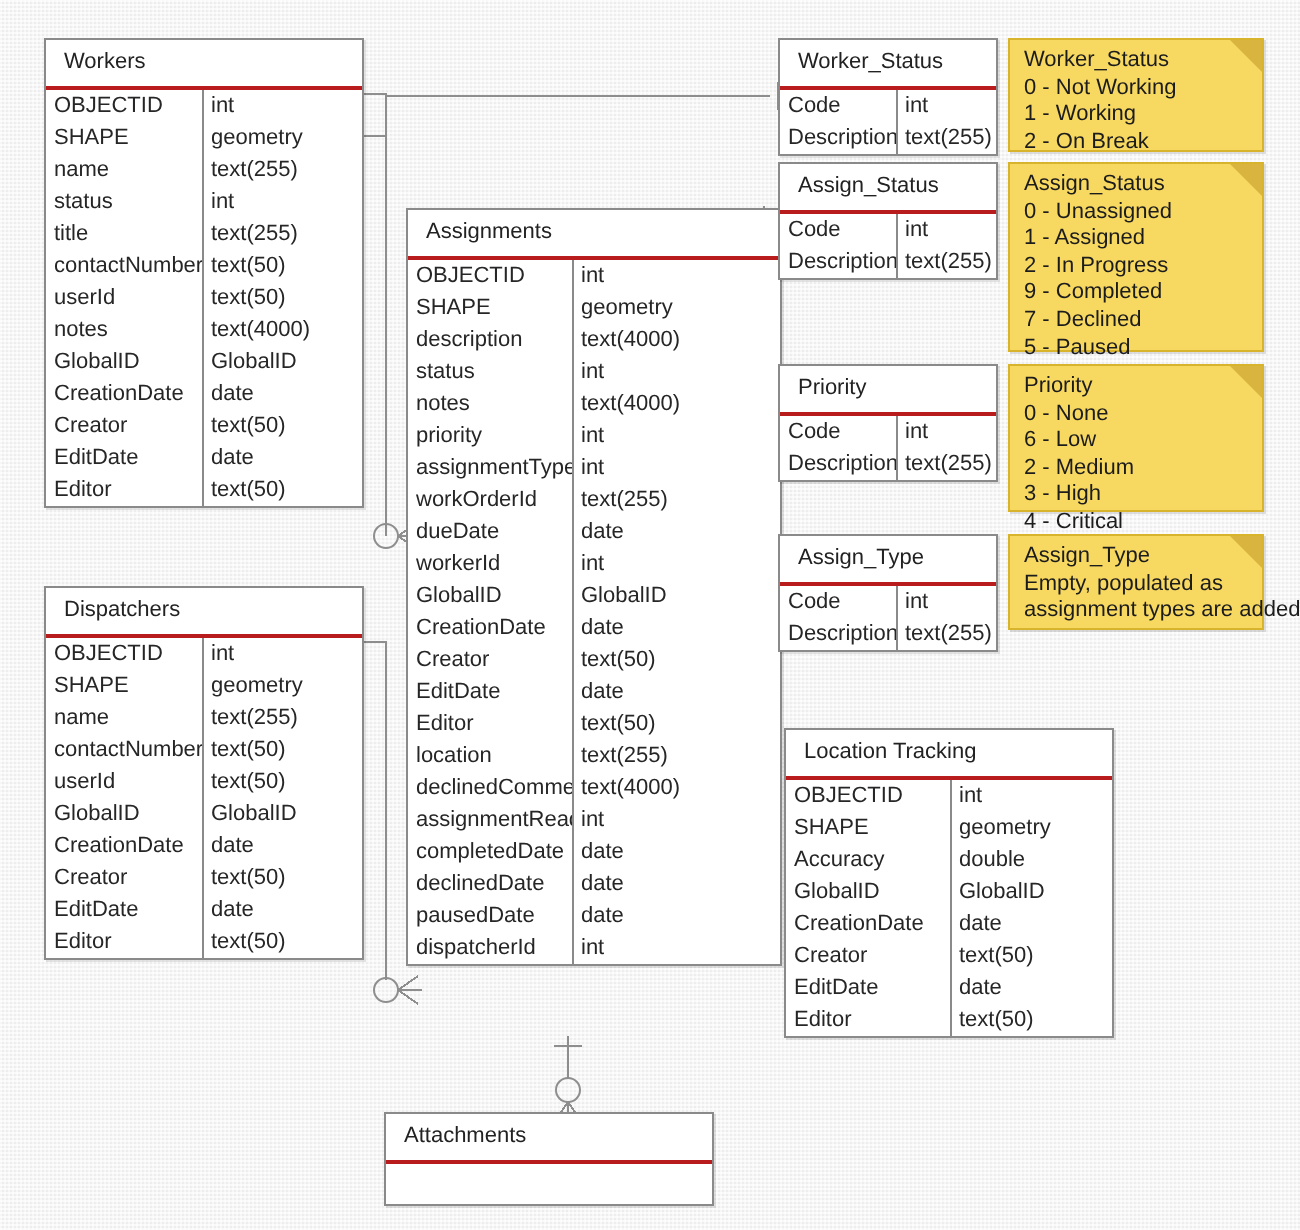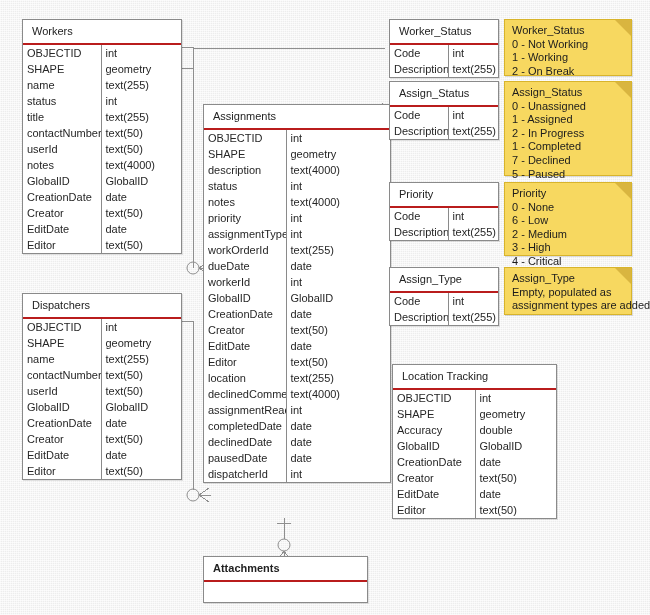--- a/index.html
+++ b/index.html
@@ -472,21 +472,21 @@
           </tr>
           <tr>
             <td class="fname">Editor</td>
             <td>text(50)</td>
           </tr>
         </tbody>
     </table>
   </div>
 </div>
 
-<div class="entity empty-body" style="left:203px;top:556px;width:165px;font-weight:bold;">
+<div class="entity empty-body" style="left:192px;top:556px;width:165px;">
   <div class="title">Attachments</div>
   <div class="body">
     <table>
       <colgroup>
           <col style="width:82px">
           <col>
         </colgroup>
       <tbody></tbody>
     </table>
   </div>
@@ -502,21 +502,21 @@
     </div>
 </div>
 
 <div class="note" style="left:504px;top:81px;width:128px;height:95px;">
   <span class="fold"></span>
   <div class="ntitle">Assign_Status</div>
   <div>
       <div class="nline">0 - Unassigned</div>
       <div class="nline">1 - Assigned</div>
       <div class="nline">2 - In Progress</div>
-      <div class="nline">1 - Completed</div>
+      <div class="nline">9 - Completed</div>
       <div class="nline">7 - Declined</div>
       <div class="nline">5 - Paused</div>
       <div class="nline">6 - Canceled</div>
     </div>
 </div>
 
 <div class="note" style="left:504px;top:182px;width:128px;height:74px;">
   <span class="fold"></span>
   <div class="ntitle">Priority</div>
   <div>

